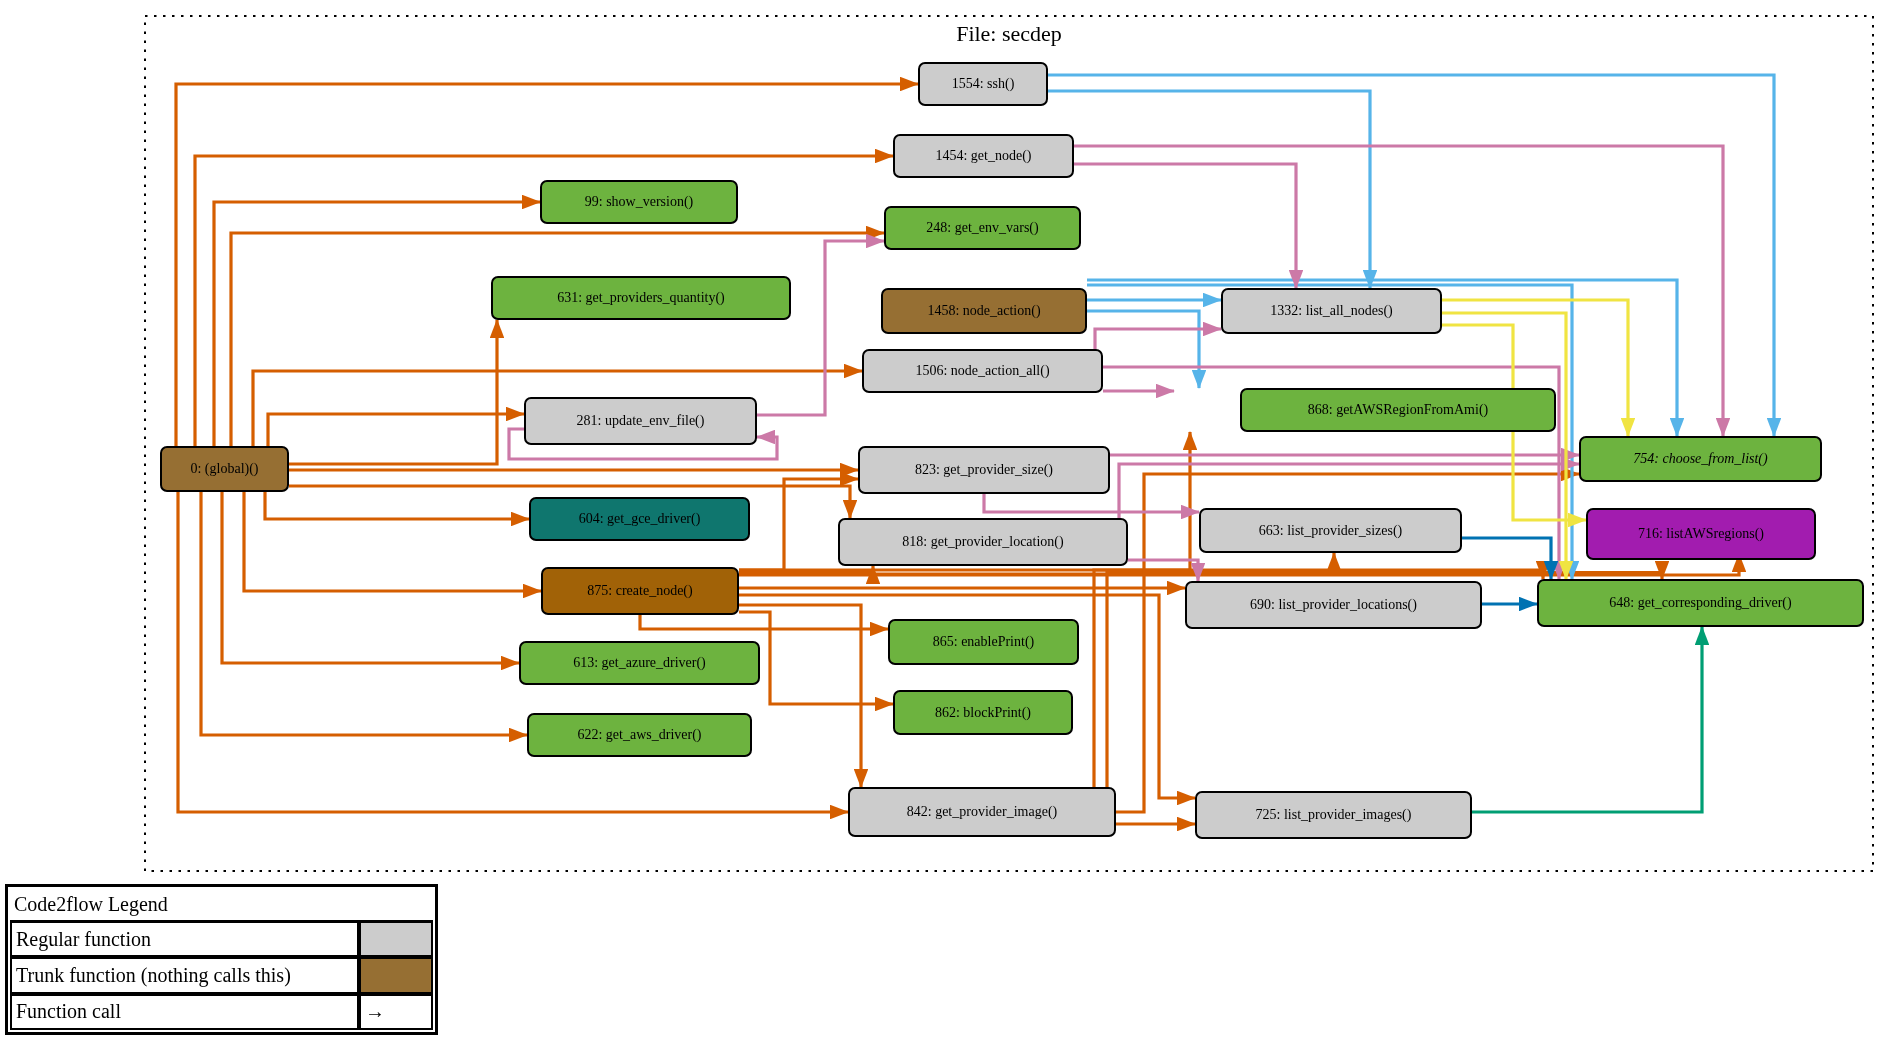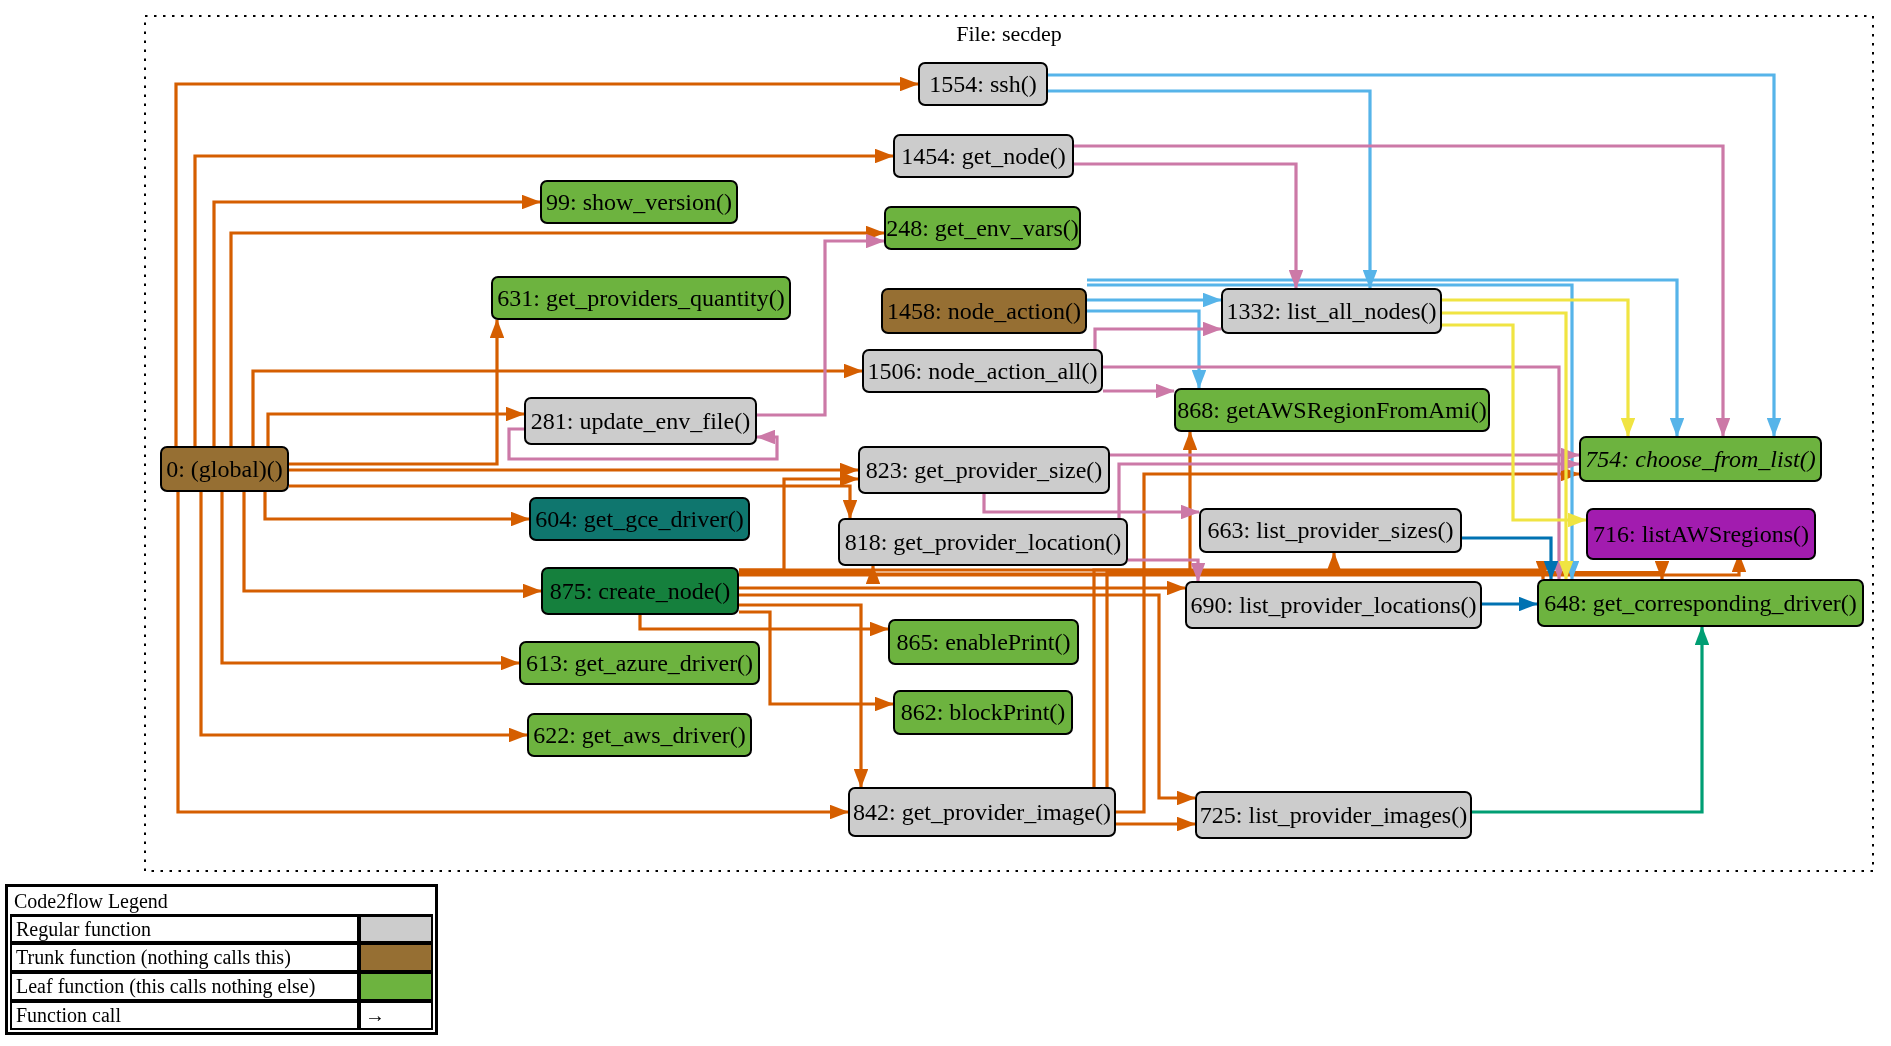--- a/index.html
+++ b/index.html
@@ -29,21 +29,21 @@
     white-space: nowrap;
   }
   .node {
     position: absolute;
     box-sizing: border-box;
     border: 2px solid #000000;
     border-radius: 7px;
     display: flex;
     align-items: center;
     justify-content: center;
-    font-size: 24px;
+    font-size: 14px;
     color: #000000;
     white-space: nowrap;
     z-index: 2;
   }
   .legend {
     position: absolute;
     box-sizing: border-box;
     border: 3px solid #000000;
     background: #ffffff;
     z-index: 3;
@@ -151,30 +151,30 @@
   <div class="graph-title" style="left: 1009px; top: 21px;">File: secdep</div>
   <div id="node-layer">
       <div class="node" style="left: 918px; top: 62px; width: 130px; height: 44px; background: rgb(204, 204, 204);">1554: ssh()</div>
       <div class="node" style="left: 893px; top: 134px; width: 181px; height: 44px; background: rgb(204, 204, 204);">1454: get_node()</div>
       <div class="node" style="left: 540px; top: 180px; width: 198px; height: 44px; background: rgb(109, 179, 63);">99: show_version()</div>
       <div class="node" style="left: 884px; top: 206px; width: 197px; height: 44px; background: rgb(109, 179, 63);">248: get_env_vars()</div>
       <div class="node" style="left: 491px; top: 276px; width: 300px; height: 44px; background: rgb(109, 179, 63);">631: get_providers_quantity()</div>
       <div class="node" style="left: 881px; top: 277px; width: 206px; height: 46px; background: rgb(150, 111, 51); margin-top: 11px;">1458: node_action()</div>
       <div class="node" style="left: 1221px; top: 288px; width: 221px; height: 46px; background: rgb(204, 204, 204);">1332: list_all_nodes()</div>
       <div class="node" style="left: 862px; top: 349px; width: 241px; height: 44px; background: rgb(204, 204, 204);">1506: node_action_all()</div>
-      <div class="node" style="left: 1174px; top: 388px; width: 316px; height: 44px; background: rgb(109, 179, 63);">868: getAWSRegionFromAmi()</div>
+      <div class="node" style="left: 1240px; top: 388px; width: 316px; height: 44px; background: rgb(109, 179, 63);">868: getAWSRegionFromAmi()</div>
       <div class="node" style="left: 524px; top: 397px; width: 233px; height: 48px; background: rgb(204, 204, 204);">281: update_env_file()</div>
       <div class="node" style="left: 160px; top: 446px; width: 129px; height: 46px; background: rgb(150, 111, 51);">0: (global)()</div>
       <div class="node" style="left: 858px; top: 446px; width: 252px; height: 48px; background: rgb(204, 204, 204);">823: get_provider_size()</div>
       <div class="node" style="left: 1579px; top: 436px; width: 243px; height: 46px; background: rgb(109, 179, 63); font-style: italic;">754: choose_from_list()</div>
       <div class="node" style="left: 529px; top: 497px; width: 221px; height: 44px; background: #0f766e;">604: get_gce_driver()</div>
       <div class="node" style="left: 838px; top: 518px; width: 290px; height: 48px; background: rgb(204, 204, 204);">818: get_provider_location()</div>
       <div class="node" style="left: 1199px; top: 508px; width: 263px; height: 45px; background: rgb(204, 204, 204);">663: list_provider_sizes()</div>
       <div class="node" style="left: 1586px; top: 508px; width: 230px; height: 52px; background: #a21caf;">716: listAWSregions()</div>
-      <div class="node" style="left: 541px; top: 567px; width: 198px; height: 48px; background: #15803d; text-align: center;">875: create_node()</div>
+      <div class="node" style="left: 541px; top: 567px; width: 198px; height: 48px; background: #a16207; text-align: center;">875: create_node()</div>
       <div class="node" style="left: 1185px; top: 581px; width: 297px; height: 48px; background: rgb(204, 204, 204);">690: list_provider_locations()</div>
       <div class="node" style="left: 1537px; top: 579px; width: 327px; height: 48px; background: rgb(109, 179, 63);">648: get_corresponding_driver()</div>
       <div class="node" style="left: 888px; top: 619px; width: 191px; height: 46px; background: rgb(109, 179, 63);">865: enablePrint()</div>
       <div class="node" style="left: 519px; top: 641px; width: 241px; height: 44px; background: rgb(109, 179, 63);">613: get_azure_driver()</div>
       <div class="node" style="left: 893px; top: 690px; width: 180px; height: 45px; background: rgb(109, 179, 63);">862: blockPrint()</div>
       <div class="node" style="left: 527px; top: 713px; width: 225px; height: 44px; background: rgb(109, 179, 63);">622: get_aws_driver()</div>
       <div class="node" style="left: 848px; top: 787px; width: 268px; height: 50px; background: rgb(204, 204, 204);">842: get_provider_image()</div>
       <div class="node" style="left: 1195px; top: 791px; width: 277px; height: 48px; background: rgb(204, 204, 204);">725: list_provider_images()</div>
     </div>
   <div class="legend" style="left: 5px; top: 884px; width: 433px; height: 151px;">
@@ -185,23 +185,19 @@
         </tr>
       <tr>
             <td>Regular function</td>
             <td class="swatch" style="background: rgb(204, 204, 204);"></td>
           </tr>
           <tr>
             <td>Trunk function (nothing calls this)</td>
             <td class="swatch" style="background: rgb(150, 111, 51);"></td>
           </tr>
           <tr>
-            <td>Leaf function (this calls nothing else)</td>
-            <td class="swatch" style="background: rgb(109, 179, 63);"></td>
-          </tr>
-          <tr>
             <td>Function call</td>
             <td class="swatch">→</td>
           </tr>
         </tbody>
     </table>
   </div>
 </div>
 
 </body></html>

